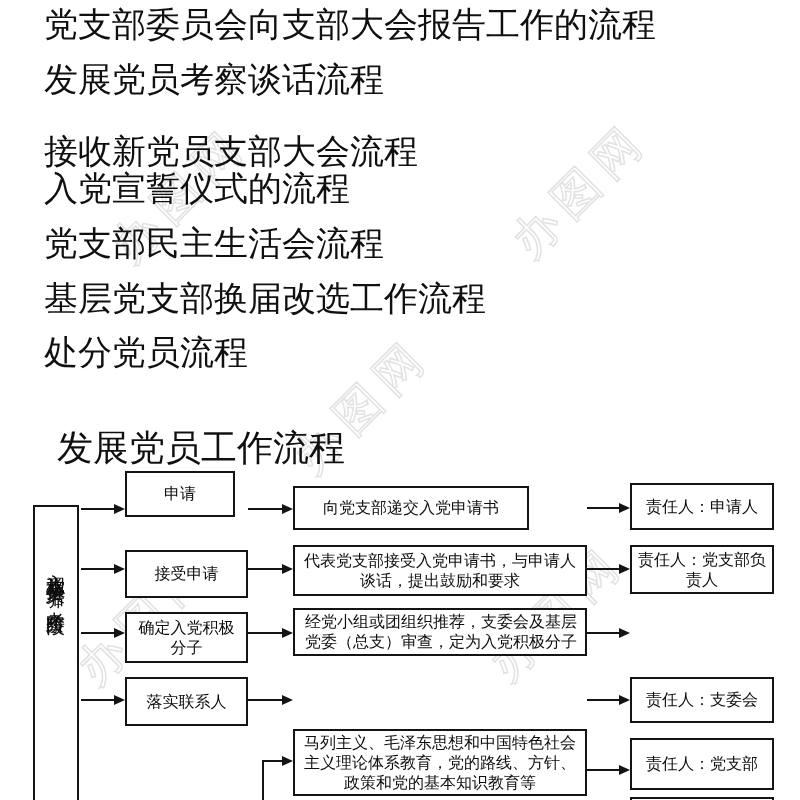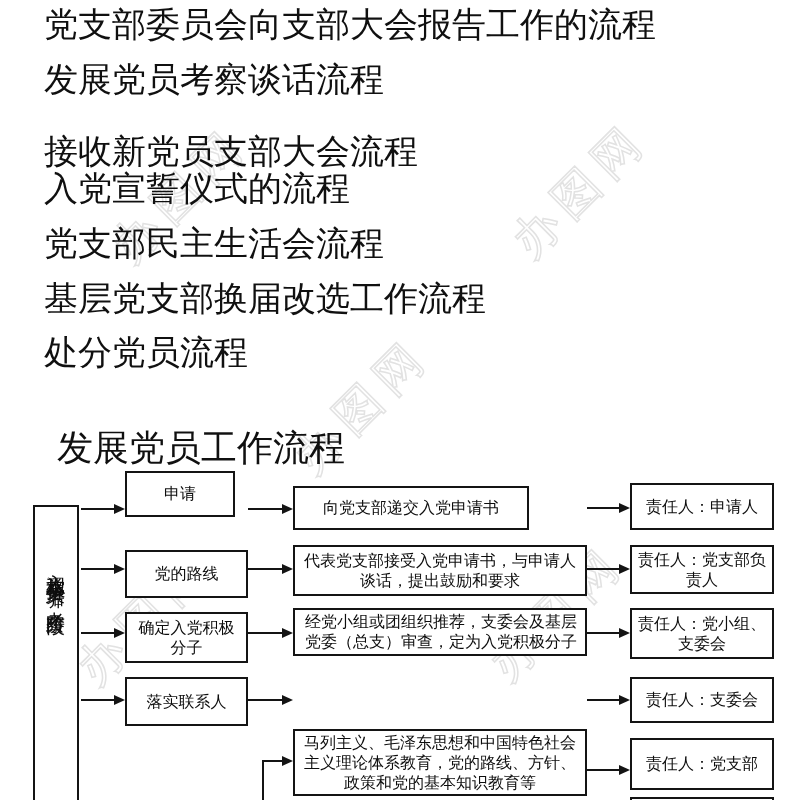--- a/index.html
+++ b/index.html
@@ -114,33 +114,32 @@
   <div class="box" style="left:125px;top:471px;width:110px;height:46px;">申请</div>
   <div class="box" style="left:293px;top:486px;width:236px;height:44px;">向党支部递交入党申请书</div>
   <div class="box" style="left:630px;top:483px;width:144px;height:47px;">责任人：申请人</div>
   <div class="hline" style="left:81px;top:508px;width:33px;"></div>
   <div class="ahead" style="left:114px;top:504px;"></div>
   <div class="hline" style="left:248px;top:508px;width:34px;"></div>
   <div class="ahead" style="left:282px;top:504px;"></div>
   <div class="hline" style="left:587px;top:507px;width:32px;"></div>
   <div class="ahead" style="left:619px;top:503px;"></div>
 
-  <div class="box" style="left:125px;top:550px;width:123px;height:48px;">党的路线</div>
+  <div class="box" style="left:125px;top:550px;width:123px;height:48px;">接受申请</div>
   <div class="box" style="left:293px;top:545px;width:294px;height:51px;">代表党支部接受入党申请书，与申请人谈话，提出鼓励和要求</div>
   <div class="box" style="left:630px;top:545px;width:144px;height:49px;">责任人：党支部负责人</div>
   <div class="hline" style="left:81px;top:568px;width:33px;"></div>
   <div class="ahead" style="left:114px;top:564px;"></div>
   <div class="hline" style="left:248px;top:568px;width:34px;"></div>
   <div class="ahead" style="left:282px;top:564px;"></div>
   <div class="hline" style="left:587px;top:568px;width:32px;"></div>
   <div class="ahead" style="left:619px;top:564px;"></div>
 
   <div class="box" style="left:125px;top:612px;width:123px;height:51px;">确定入党积极分子</div>
   <div class="box" style="left:293px;top:608px;width:294px;height:48px;padding-left:8px;">经党小组或团组织推荐，支委会及基层党委（总支）审查，定为入党积极分子</div>
-  <div class="box" style="left:630px;top:608px;width:144px;height:51px;">责任人：党小组、支委会</div>
   <div class="hline" style="left:81px;top:632px;width:33px;"></div>
   <div class="ahead" style="left:114px;top:628px;"></div>
   <div class="hline" style="left:248px;top:632px;width:34px;"></div>
   <div class="ahead" style="left:282px;top:628px;"></div>
   <div class="hline" style="left:587px;top:632px;width:32px;"></div>
   <div class="ahead" style="left:619px;top:628px;"></div>
 
   <div class="box" style="left:125px;top:677px;width:123px;height:49px;">落实联系人</div>
   <div class="box" style="left:630px;top:677px;width:144px;height:46px;">责任人：支委会</div>
   <div class="hline" style="left:81px;top:699px;width:33px;"></div>

